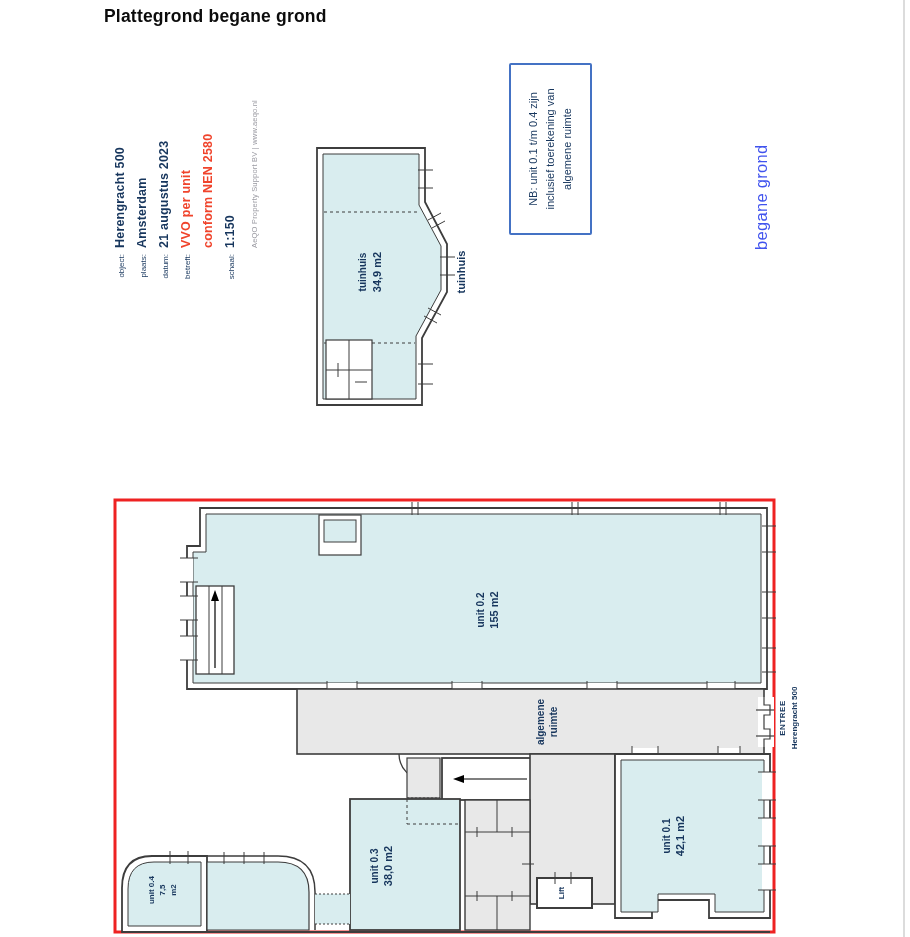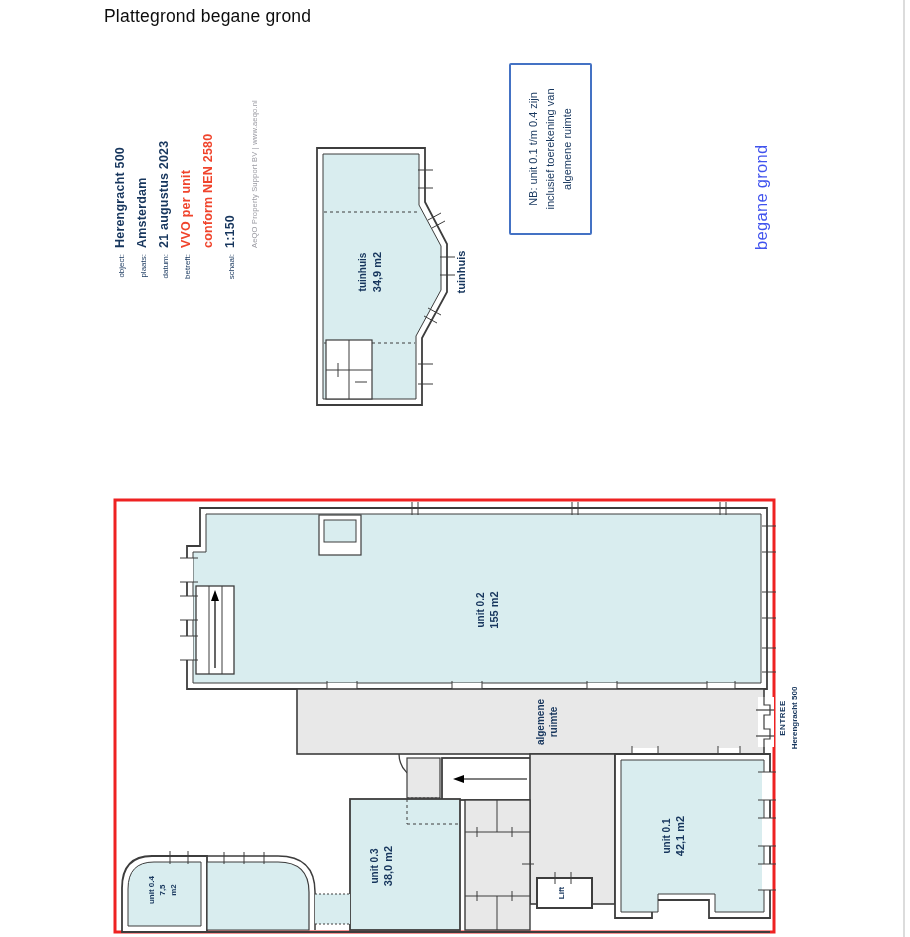--- a/index.html
+++ b/index.html
@@ -1,19 +1,19 @@
 <!DOCTYPE html>
 <html><head>
 <meta charset="utf-8">
 <style>
   html,body{margin:0;padding:0;background:#ffffff;}
   body{font-family:"Liberation Sans",sans-serif;}
   #page{position:relative;width:910px;height:937px;background:#fff;overflow:hidden;}
   .rot{position:absolute;transform:rotate(-90deg);transform-origin:0 0;}
-  #title{position:absolute;left:104px;top:6px;font-size:17.5px;font-weight:normal;color:#0c0c0c;letter-spacing:.2px;}
+  #title{position:absolute;left:104px;top:6px;font-size:17.5px;font-weight:bold;color:#0c0c0c;letter-spacing:.2px;}
   
   .meta{width:262px;color:#17365d;}
   .meta .row{display:flex;align-items:baseline;height:22px;}
   .meta .lbl{width:36px;text-align:right;font-size:8px;padding-right:6px;color:#17365d;}
   .meta .val{font-size:12.5px;font-weight:600;letter-spacing:.2px;white-space:nowrap;}
   .meta .red .val{color:#f0442c;}
   .meta .credit{margin-top:5px;padding-left:42px;font-size:7.5px;color:#9a9aa2;letter-spacing:.2px;}
   
   .note-box{width:168px;height:79px;border:2px solid #4472c4;border-radius:2px;
     display:flex;flex-direction:column;justify-content:center;align-items:center;

